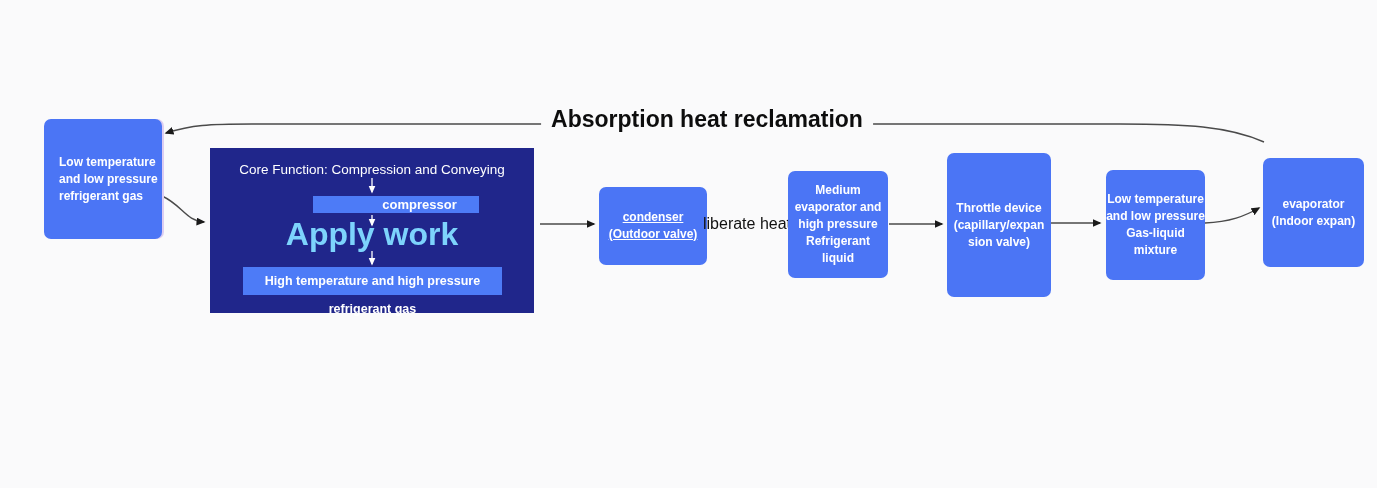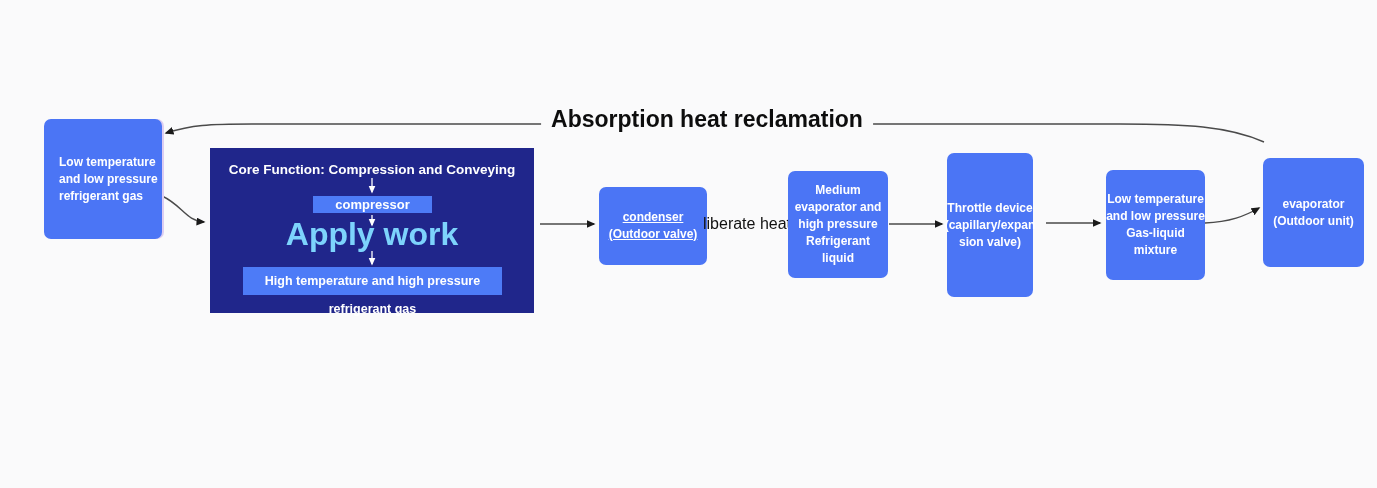--- a/index.html
+++ b/index.html
@@ -23,28 +23,28 @@
     justify-content:center;
     align-items:center;
     text-align:center;
     z-index:1;
     border-radius:7px;
   }
   .node span{display:block;}
   
   .n-low{left:44px;top:119px;width:118px;height:120px;align-items:flex-start;text-align:left;padding-left:15px;box-sizing:border-box;box-shadow:2px 0 0 0 #dccdf2;}
   .n-core{left:210px;top:148px;width:324px;height:165px;background:#20268b;display:block;border-radius:0;}
-  .core-title{position:absolute;left:0;top:13px;width:100%;text-align:center;font-size:13.5px;font-weight:bold;color:#fff;}
-  .n-compressor{position:absolute;left:103px;top:48px;width:119px;height:17px;background:#4d7bf7;color:#fff;font-weight:bold;font-size:13px;line-height:17px;text-align:center;}
+  .core-title{position:absolute;left:0;top:13px;width:100%;text-align:center;font-size:13.5px;font-weight:normal;color:#fff;}
+  .n-compressor{position:absolute;left:103px;top:48px;width:119px;height:17px;background:#4d7bf7;color:#fff;font-weight:bold;font-size:13px;line-height:17px;text-align:center;padding-left:47px;}
   .core-apply{position:absolute;left:0;top:70px;width:100%;text-align:center;font-size:32px;line-height:32px;font-weight:bold;color:#7dd3fc;}
   .n-hightemp{position:absolute;left:33px;top:119px;width:259px;height:28px;background:#4d7bf7;color:#fff;font-weight:bold;font-size:12.5px;line-height:28px;text-align:center;}
   .inner-arrows{position:absolute;left:0;top:0;width:324px;height:165px;pointer-events:none;}
   .n-condenser{left:599px;top:187px;width:108px;height:78px;text-decoration:underline;}
   .n-medium{left:788px;top:171px;width:100px;height:107px;}
-  .n-throttle{left:947px;top:153px;width:86px;height:144px;}
+  .n-throttle{left:947px;top:153px;width:104px;height:144px;}
   .n-mixture{left:1106px;top:170px;width:99px;height:110px;}
   .n-evaporator{left:1263px;top:119px;width:101px;height:109px;margin-top:39px;}
   .lbl-liberate{
     position:absolute;left:747px;top:224px;transform:translate(-50%,-50%);
     color:#111111;font-size:16px;font-weight:500;white-space:nowrap;z-index:1;
   }
   .lbl-absorption{
     position:absolute;left:707px;top:105px;transform:translateX(-50%);
     background:#fafafb;padding:0 10px;
     color:#0d0d0d;font-size:23px;line-height:28px;font-weight:600;white-space:nowrap;z-index:2;
@@ -123,16 +123,16 @@
 
   <div class="node n-mixture">
     <span>Low temperature</span>
     <span>and low pressure</span>
     <span>Gas-liquid</span>
     <span>mixture</span>
   </div>
 
   <div class="node n-evaporator">
     <span>evaporator</span>
-    <span>(Outdoor unit)</span>
+    <span>(Indoor expan)</span>
   </div>
 
 </div>
 
 </body></html>

